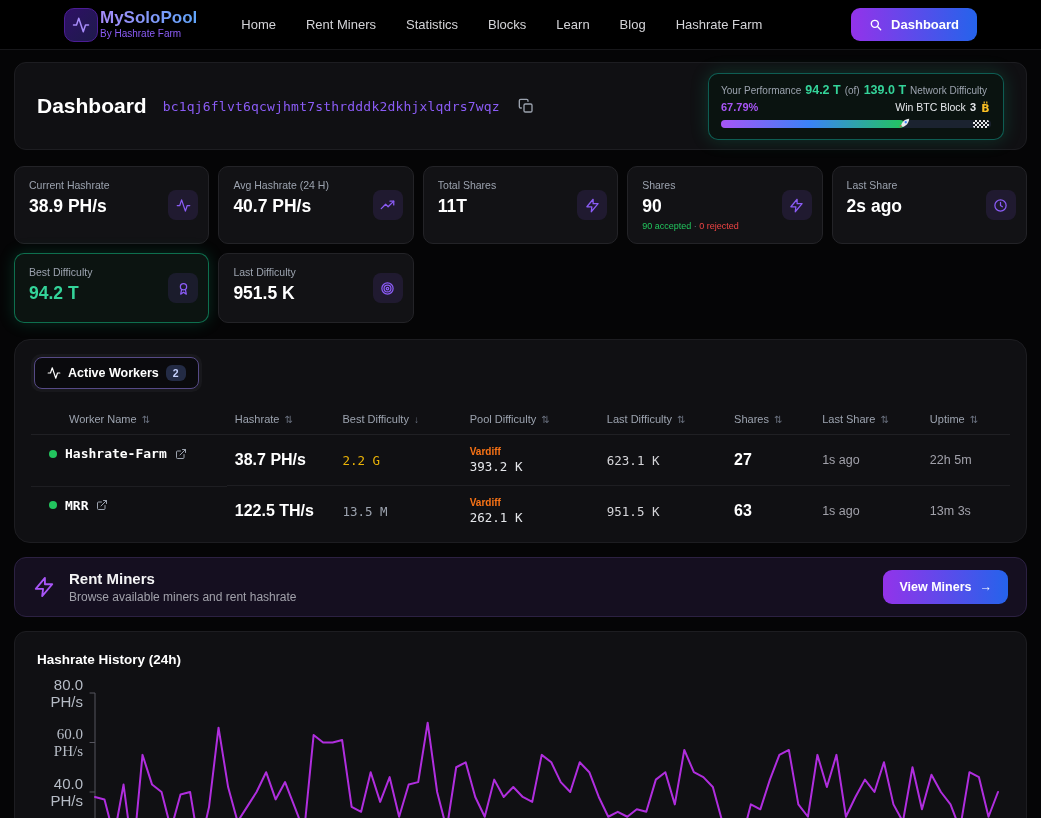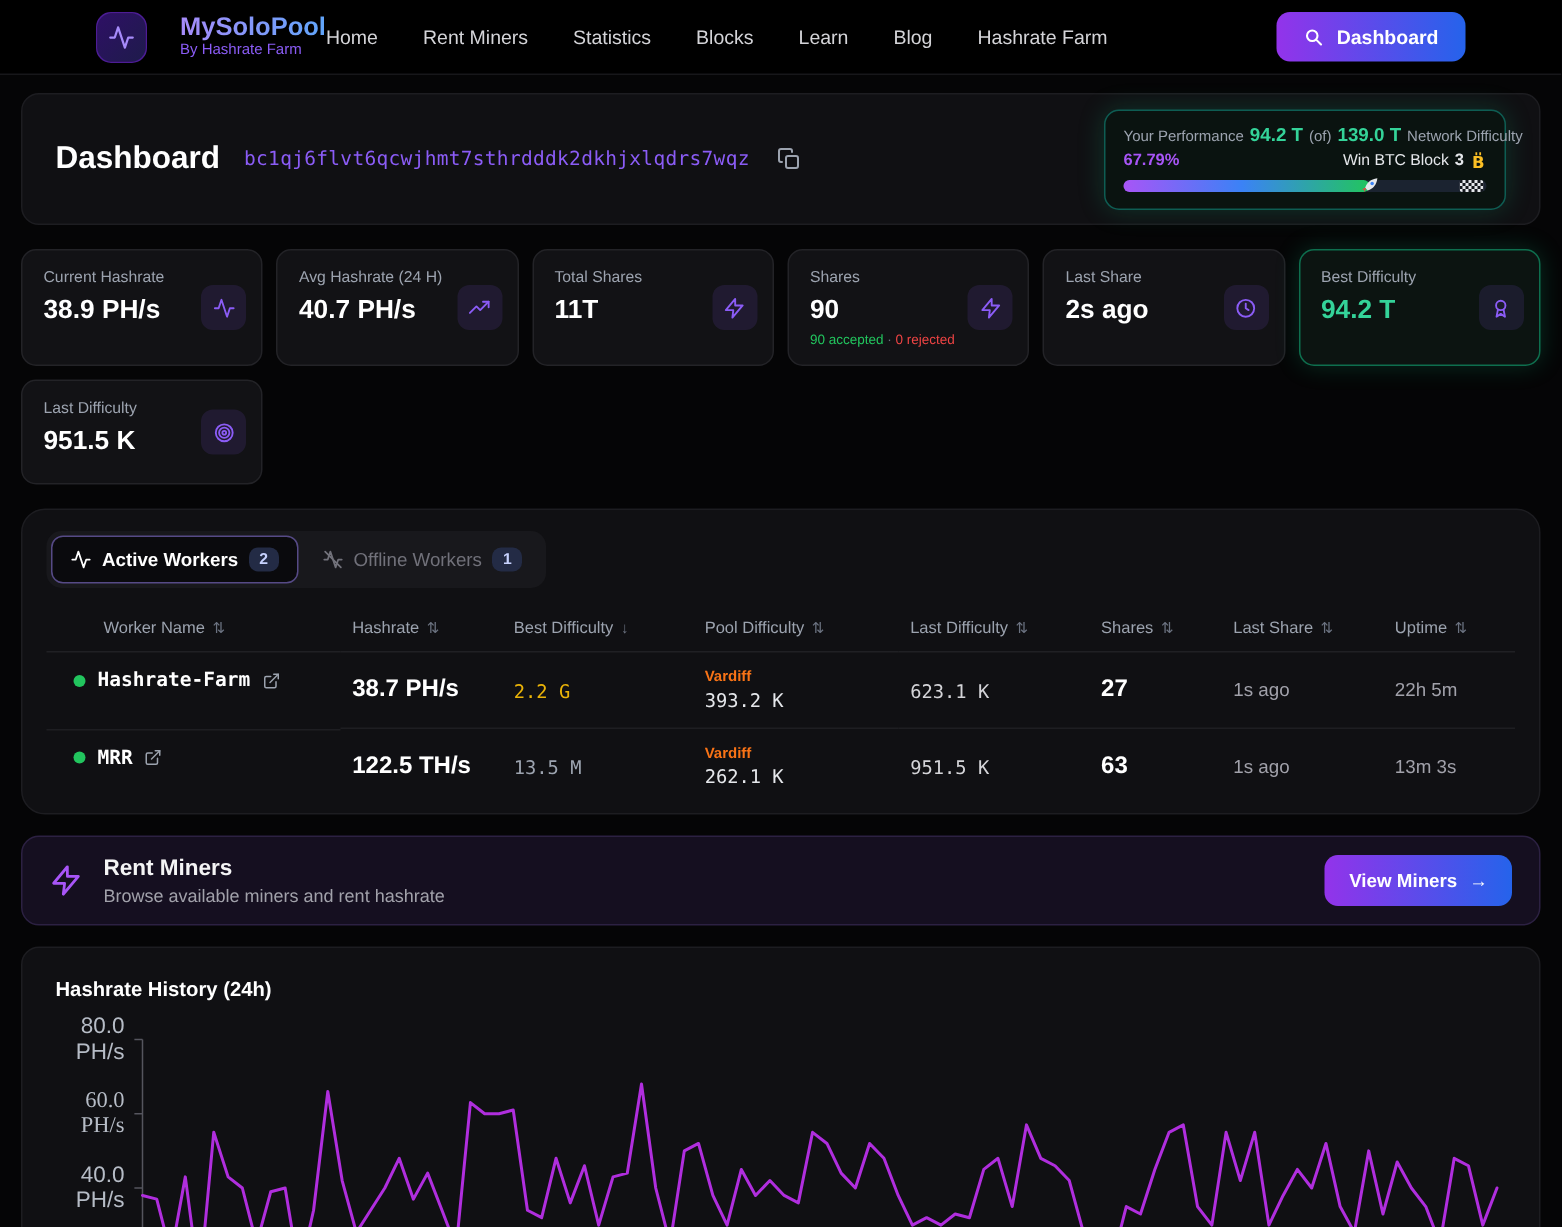--- a/index.html
+++ b/index.html
@@ -8,21 +8,21 @@
     width:1041px; height:818px; margin:0 auto; overflow:hidden;
     font-family:"Liberation Sans", sans-serif; color:#e5e7eb;
   }
   .mono { font-family:"DejaVu Sans Mono", monospace; }
 
   
   .nav {
     height:50px; display:flex; align-items:center; background:#000;
     border-bottom:1px solid #17171a; padding:0 64px;
   }
-  .logo { display:flex; align-items:center; gap:22px; }
+  .logo { display:flex; align-items:center; gap:2px; margin-right:44px; }
   .logo-box {
     width:34px; height:34px; border-radius:10px; display:flex; align-items:center; justify-content:center;
     background:linear-gradient(135deg,#2e1065,#1e1b4b); border:1px solid #4c1d95;
   }
   .logo-title {
     font-size:17px; font-weight:bold;
     background:linear-gradient(90deg,#a78bfa,#60a5fa);
     -webkit-background-clip:text; background-clip:text; color:transparent; line-height:1.1;
   }
   .logo-sub { font-size:10px; color:#8b5cf6; line-height:1.2; }
@@ -41,21 +41,21 @@
   .header-card {
     background:#101013; border:1px solid #1d1d21; border-radius:12px;
     padding:18px 22px; display:flex; align-items:center; justify-content:space-between; height:88px;
   }
   .header-left { display:flex; align-items:center; gap:16px; }
   .page-title { font-size:21px; font-weight:bold; color:#fff; }
   .wallet { font-size:13px; color:#8b5cf6; letter-spacing:.2px; }
   .icon-btn { background:none; border:none; cursor:pointer; display:flex; align-items:center; padding:2px; }
 
   .perf-card {
-    width:268px; background:#0a1310; border:1px solid rgba(20,184,166,.45); border-radius:10px;
+    width:296px; background:#0a1310; border:1px solid rgba(20,184,166,.45); border-radius:10px;
     box-shadow:0 0 18px rgba(16,185,129,.22); padding:9px 12px 11px;
   }
   .perf-row1 { display:flex; align-items:baseline; gap:4px; white-space:nowrap; }
   .perf-lbl { font-size:10px; color:#9ca3af; }
   .perf-val { font-size:12.5px; font-weight:bold; color:#34d399; }
   .perf-row2 { display:flex; align-items:center; justify-content:space-between; margin-top:4px; }
   .perf-pct { font-size:11px; font-weight:bold; color:#a855f7; }
   .perf-win { font-size:10.5px; color:#e5e7eb; display:flex; gap:4px; }
   .perf-win b { font-size:11px; }
   .progress-track { margin-top:6px; height:8px; border-radius:4px; background:#1b2330; position:relative; }
@@ -64,21 +64,21 @@
     background:linear-gradient(90deg,#a855f7,#3b82f6 48%,#22c55e);
   }
   .rocket { position:absolute; right:-7px; top:50%; transform:translateY(-50%); }
   .finish-flag {
     position:absolute; right:2px; top:50%; transform:translateY(-50%);
     width:16px; height:8px; border-radius:2px;
     background:repeating-conic-gradient(#e5e7eb 0% 25%, #15181e 0% 50%) 0 0/4px 4px;
   }
 
   
-  .stats { display:grid; grid-template-columns:repeat(6,1fr); gap:9px; margin-top:16px; }
+  .stats { display:grid; grid-template-columns:repeat(5,1fr); gap:9px; margin-top:16px; }
   .stat-card {
     position:relative; background:#121215; border:1px solid #232327; border-radius:10px;
     padding:12px 14px; min-height:70px;
   }
   .stat-card.glow { border-color:rgba(16,185,129,.55); box-shadow:0 0 16px rgba(16,185,129,.22); background:#0c1411; }
   .stat-label { font-size:10.5px; color:#9ca3af; }
   .stat-value { font-size:17.5px; font-weight:bold; color:#fff; margin-top:5px; }
   .stat-value.green { color:#34d399; }
   .stat-sub { font-size:9px; margin-top:4px; white-space:nowrap; }
   .stat-sub .ok { color:#22c55e; } .stat-sub .sep { color:#6b7280; } .stat-sub .bad { color:#ef4444; }
@@ -303,30 +303,20 @@
   <div class="panel">
     <div class="tabs">
       <button class="tab active">
         <span style="display:flex">
           <svg width="14" height="14" viewBox="0 0 24 24" fill="none" stroke="#fff" stroke-width="2" stroke-linecap="round" stroke-linejoin="round">
               <polyline points="22 12 18 12 15 21 9 3 6 12 2 12"></polyline>
             </svg>
         </span>
         <span>Active Workers</span>
         <span class="tab-badge">2</span>
-      </button>
-      <button class="tab">
-        <span style="display:flex">
-          <svg width="14" height="14" viewBox="0 0 24 24" fill="none" stroke="#71717a" stroke-width="2" stroke-linecap="round" stroke-linejoin="round">
-              <polyline points="22 12 18 12 15 21 9 3 6 12 2 12"></polyline>
-              <line x1="3" y1="3" x2="21" y2="21"></line>
-            </svg>
-        </span>
-        <span>Offline Workers</span>
-        <span class="tab-badge">1</span>
       </button>
     </div>
 
     <table>
       <thead>
         <tr>
           <th class="first" style="width:20%"><span>Worker Name</span><span class="sort">⇅</span></th>
           <th style="width:11%"><span>Hashrate</span><span class="sort">⇅</span></th>
           <th style="width:13%"><span>Best Difficulty</span><span class="sort">↓</span></th>
           <th style="width:14%"><span>Pool Difficulty</span><span class="sort">⇅</span></th>

